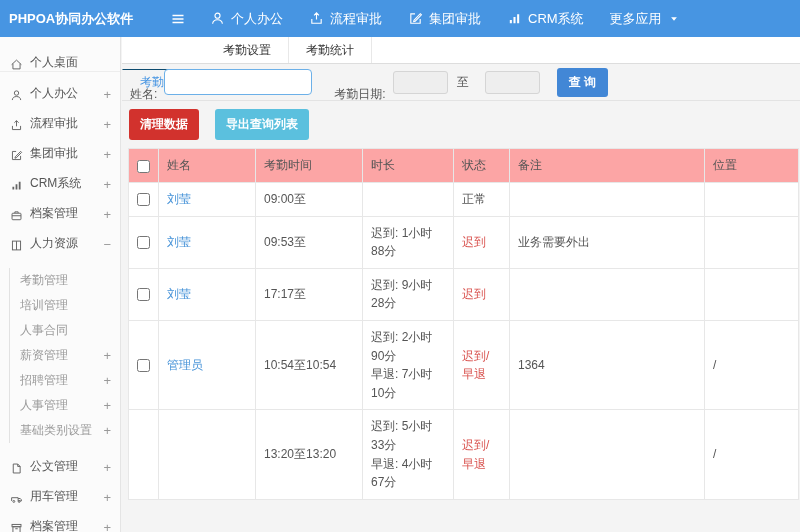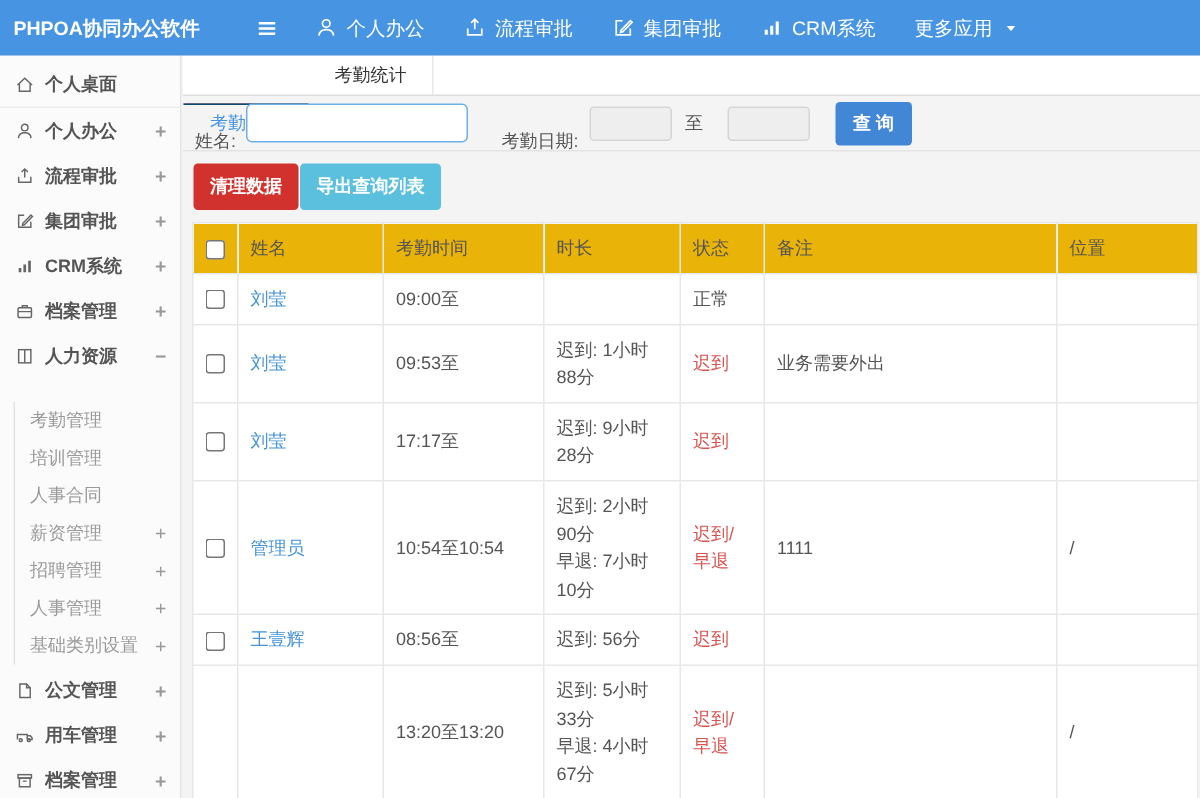--- a/index.html
+++ b/index.html
@@ -17,21 +17,21 @@
   .hamburger svg{width:16px;height:16px;}
   .topnav{display:flex;align-items:center;margin-left:24px;}
   .nav-item{display:flex;align-items:center;color:#fff;font-size:13px;margin-right:26px;cursor:pointer;text-decoration:none;white-space:nowrap;}
   .nav-item .icon{display:flex;align-items:center;margin-right:6px;}
   .nav-item .icon svg{width:15px;height:15px;}
   .nav-item .caret{margin-left:6px;display:flex;align-items:center;}
   .nav-item .caret svg{width:12px;height:12px;}
 
   
   .sidebar{position:absolute;left:0;top:37px;width:121px;height:495px;background:#fbfbfb;border-right:1px solid #e4e4e4;padding-top:5px;overflow:hidden;}
-  .side-item{display:flex;align-items:center;height:30px;padding:0 9px 0 10px;color:#555;cursor:pointer;font-weight:bold;}
+  .side-item{display:flex;align-items:flex-end;height:30px;padding:0 9px 0 10px;color:#555;cursor:pointer;}
   .side-item.divider{border-bottom:1px solid #ededed;}
   .side-item .sicon{display:flex;align-items:center;margin-right:7px;color:#666;}
   .side-item .sicon svg{width:13px;height:13px;}
   .side-item .slabel{flex:1;white-space:nowrap;overflow:hidden;}
   .sexpand{color:#999;font-size:13px;margin-left:4px;width:10px;text-align:right;}
   .submenu{margin:16px 0 2px 9px;border-left:1px solid #e2e2e2;}
   .sub-item{display:flex;align-items:center;height:25px;padding:0 9px 0 10px;color:#9a9a9a;cursor:pointer;}
   .sub-item .slabel{flex:1;white-space:nowrap;overflow:hidden;}
 
   
@@ -44,27 +44,27 @@
   .filter-bar{display:flex;align-items:center;height:37px;padding:0 8px;border-bottom:1px solid #e3e3e3;}
   .flabel{color:#555;white-space:nowrap;margin-top:24px;}
   .name-input{width:148px;height:26px;border:1px solid #6cb0e8;border-radius:4px;padding:0 6px;margin-left:7px;font-size:12px;outline:none;background:#fff;}
   .date-label{margin-left:22px;}
   .date-input{width:55px;height:23px;background:#eee;border:1px solid #d5d5d5;border-radius:3px;margin-left:7px;font-size:12px;padding:0 4px;}
   .to-label{margin:0 9px;}
   .search-btn{margin-left:17px;background:var(--search-blue);color:#fff;border:none;border-radius:3px;padding:6px 12px;font-size:12px;font-weight:bold;cursor:pointer;white-space:nowrap;}
 
   .action-bar{display:flex;align-items:center;padding:8px 0 8px 7px;}
   .btn{border:none;border-radius:3px;color:#fff;font-size:12px;font-weight:bold;padding:7px 11px;cursor:pointer;white-space:nowrap;}
-  .btn-danger{background:var(--danger-red);margin-right:1px;text-align:center;}
+  .btn-danger{background:var(--danger-red);margin-right:16px;text-align:center;}
   .btn-info{background:var(--info-blue);}
 
   
   .grid{margin-left:6px;border-collapse:collapse;background:#fff;table-layout:fixed;width:670px;}
   .grid th,.grid td{border:1px solid #e7e7e7;text-align:left;vertical-align:middle;overflow:hidden;}
-  .grid th{background:#eab308;font-weight:normal;color:#555;padding:8px;}
+  .grid th{background:#fca5a5;font-weight:normal;color:#555;padding:8px;}
   .grid td{padding:7px 8px;color:#555;line-height:1.55;}
   .grid .c-check{text-align:center;padding:7px 4px;}
   .grid input[type=checkbox]{width:13px;height:13px;cursor:pointer;vertical-align:middle;}
   .name-link{color:var(--link-blue);cursor:pointer;text-decoration:none;}
   .dur{white-space:pre-line;}
   .status.red{color:var(--status-red);margin-top:15px;}
 </style>
 </head>
 <body>
 
@@ -272,20 +272,23 @@
   </div>
 
 </aside>
 
 <main class="main">
   <div class="tabs" id="tabs">
   <div class="tab active">
     <span>考勤列表</span>
   </div>
 
+  <div class="tab">
+    <span>考勤设置</span>
+  </div>
 
   <div class="tab">
     <span>考勤统计</span>
   </div>
 </div>
 
   <div class="filter-bar">
     <span class="flabel">姓名:</span>
     <input class="name-input" type="text" value="" style="">
     <span class="flabel date-label">考勤日期:</span>
@@ -353,33 +356,24 @@
   </tr>
 
 
   <tr>
     <td class="c-check"><input type="checkbox" style=""></td>
     <td><a class="name-link">管理员</a></td>
     <td>10:54至10:54</td>
     <td class="dur">迟到: 2小时90分
 早退: 7小时10分</td>
     <td><span class="status red">迟到/早退</span></td>
-    <td>1111</td>
+    <td>1364</td>
     <td>/</td>
   </tr>
 
-  <tr>
-    <td class="c-check"><input type="checkbox" style=""></td>
-    <td><a class="name-link">王壹辉</a></td>
-    <td>08:56至</td>
-    <td class="dur">迟到: 56分</td>
-    <td><span class="status red">迟到</span></td>
-    <td></td>
-    <td></td>
-  </tr>
 
   <tr>
     <td class="c-check"></td>
     <td></td>
     <td>13:20至13:20</td>
     <td class="dur">迟到: 5小时33分
 早退: 4小时67分</td>
     <td><span class="status red">迟到/早退</span></td>
     <td></td>
     <td>/</td>

